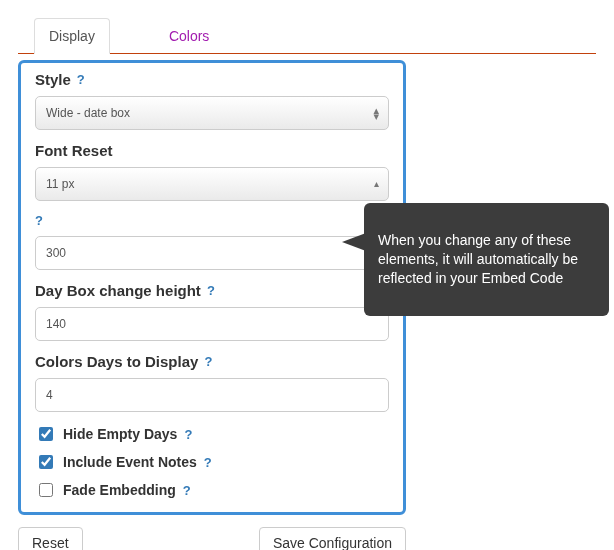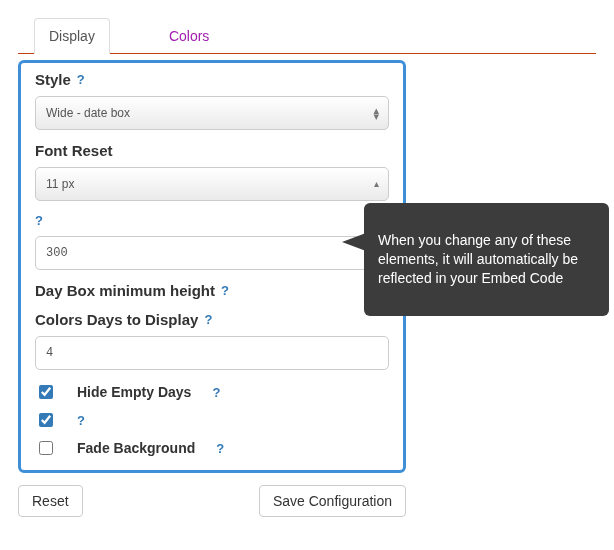--- a/index.html
+++ b/index.html
@@ -63,37 +63,36 @@
     color: #555;
     background: linear-gradient(#fff, #eaeaea);
     border: 1px solid #ccc;
     border-radius: 5px;
     appearance: none;
     -webkit-appearance: none;
   }
   input.form-control {
     background: #fff;
     color: #555;
-    font-family: Liberation Mono, monospace;
   }
   .select-wrap { position: relative; }
   .select-caret {
     position: absolute;
     right: 10px;
     top: 50%;
     transform: translateY(-50%);
     font-size: 11px;
     color: #777;
     pointer-events: none;
     line-height: 6px;
   }
   .checkbox-row {
     display: flex;
     align-items: center;
-    gap: 21px;
+    gap: 7px;
     margin: 8px 0 0 0;
     font-size: 14px;
   }
   .checkbox-row label { font-weight: 700; }
   input[type="checkbox"] {
     width: 14px; height: 14px;
     accent-color: #337ab7;
     cursor: pointer;
   }
   .button-bar {
@@ -177,47 +176,49 @@
 
     <div class="form-group">
       <div class="label-row">
         <span class="help-icon">?</span>
       </div>
       <input class="form-control" value="300" style="">
     </div>
 
     <div class="form-group">
       <div class="label-row">
-        <span>Day Box minimum height</span>
-        <span class="help-icon">?</span>
-      </div>
+        <span>Day Box change height</span>
+        <span class="help-icon">?</span>
+      </div>
+      <input class="form-control" value="140" style="">
     </div>
 
     <div class="form-group">
       <div class="label-row">
         <span>Colors Days to Display</span>
         <span class="help-icon">?</span>
       </div>
       <input class="form-control" value="4" style="">
     </div>
 
     <div class="checkbox-row">
       <input type="checkbox" checked="" style="">
       <label>Hide Empty Days</label>
       <span class="help-icon">?</span>
     </div>
 
     <div class="checkbox-row">
       <input type="checkbox" checked="" style="">
+      <label>Include Event Notes</label>
       <span class="help-icon">?</span>
     </div>
 
     <div class="checkbox-row">
       <input type="checkbox" style="">
-      <label>Fade Background</label>
+      <label>Fade Embedding</label>
       <span class="help-icon">?</span>
     </div>
 
   </div>
 
   <div class="button-bar">
     <button class="btn">Reset</button>
     <button class="btn">Save Configuration</button>
   </div>
 

